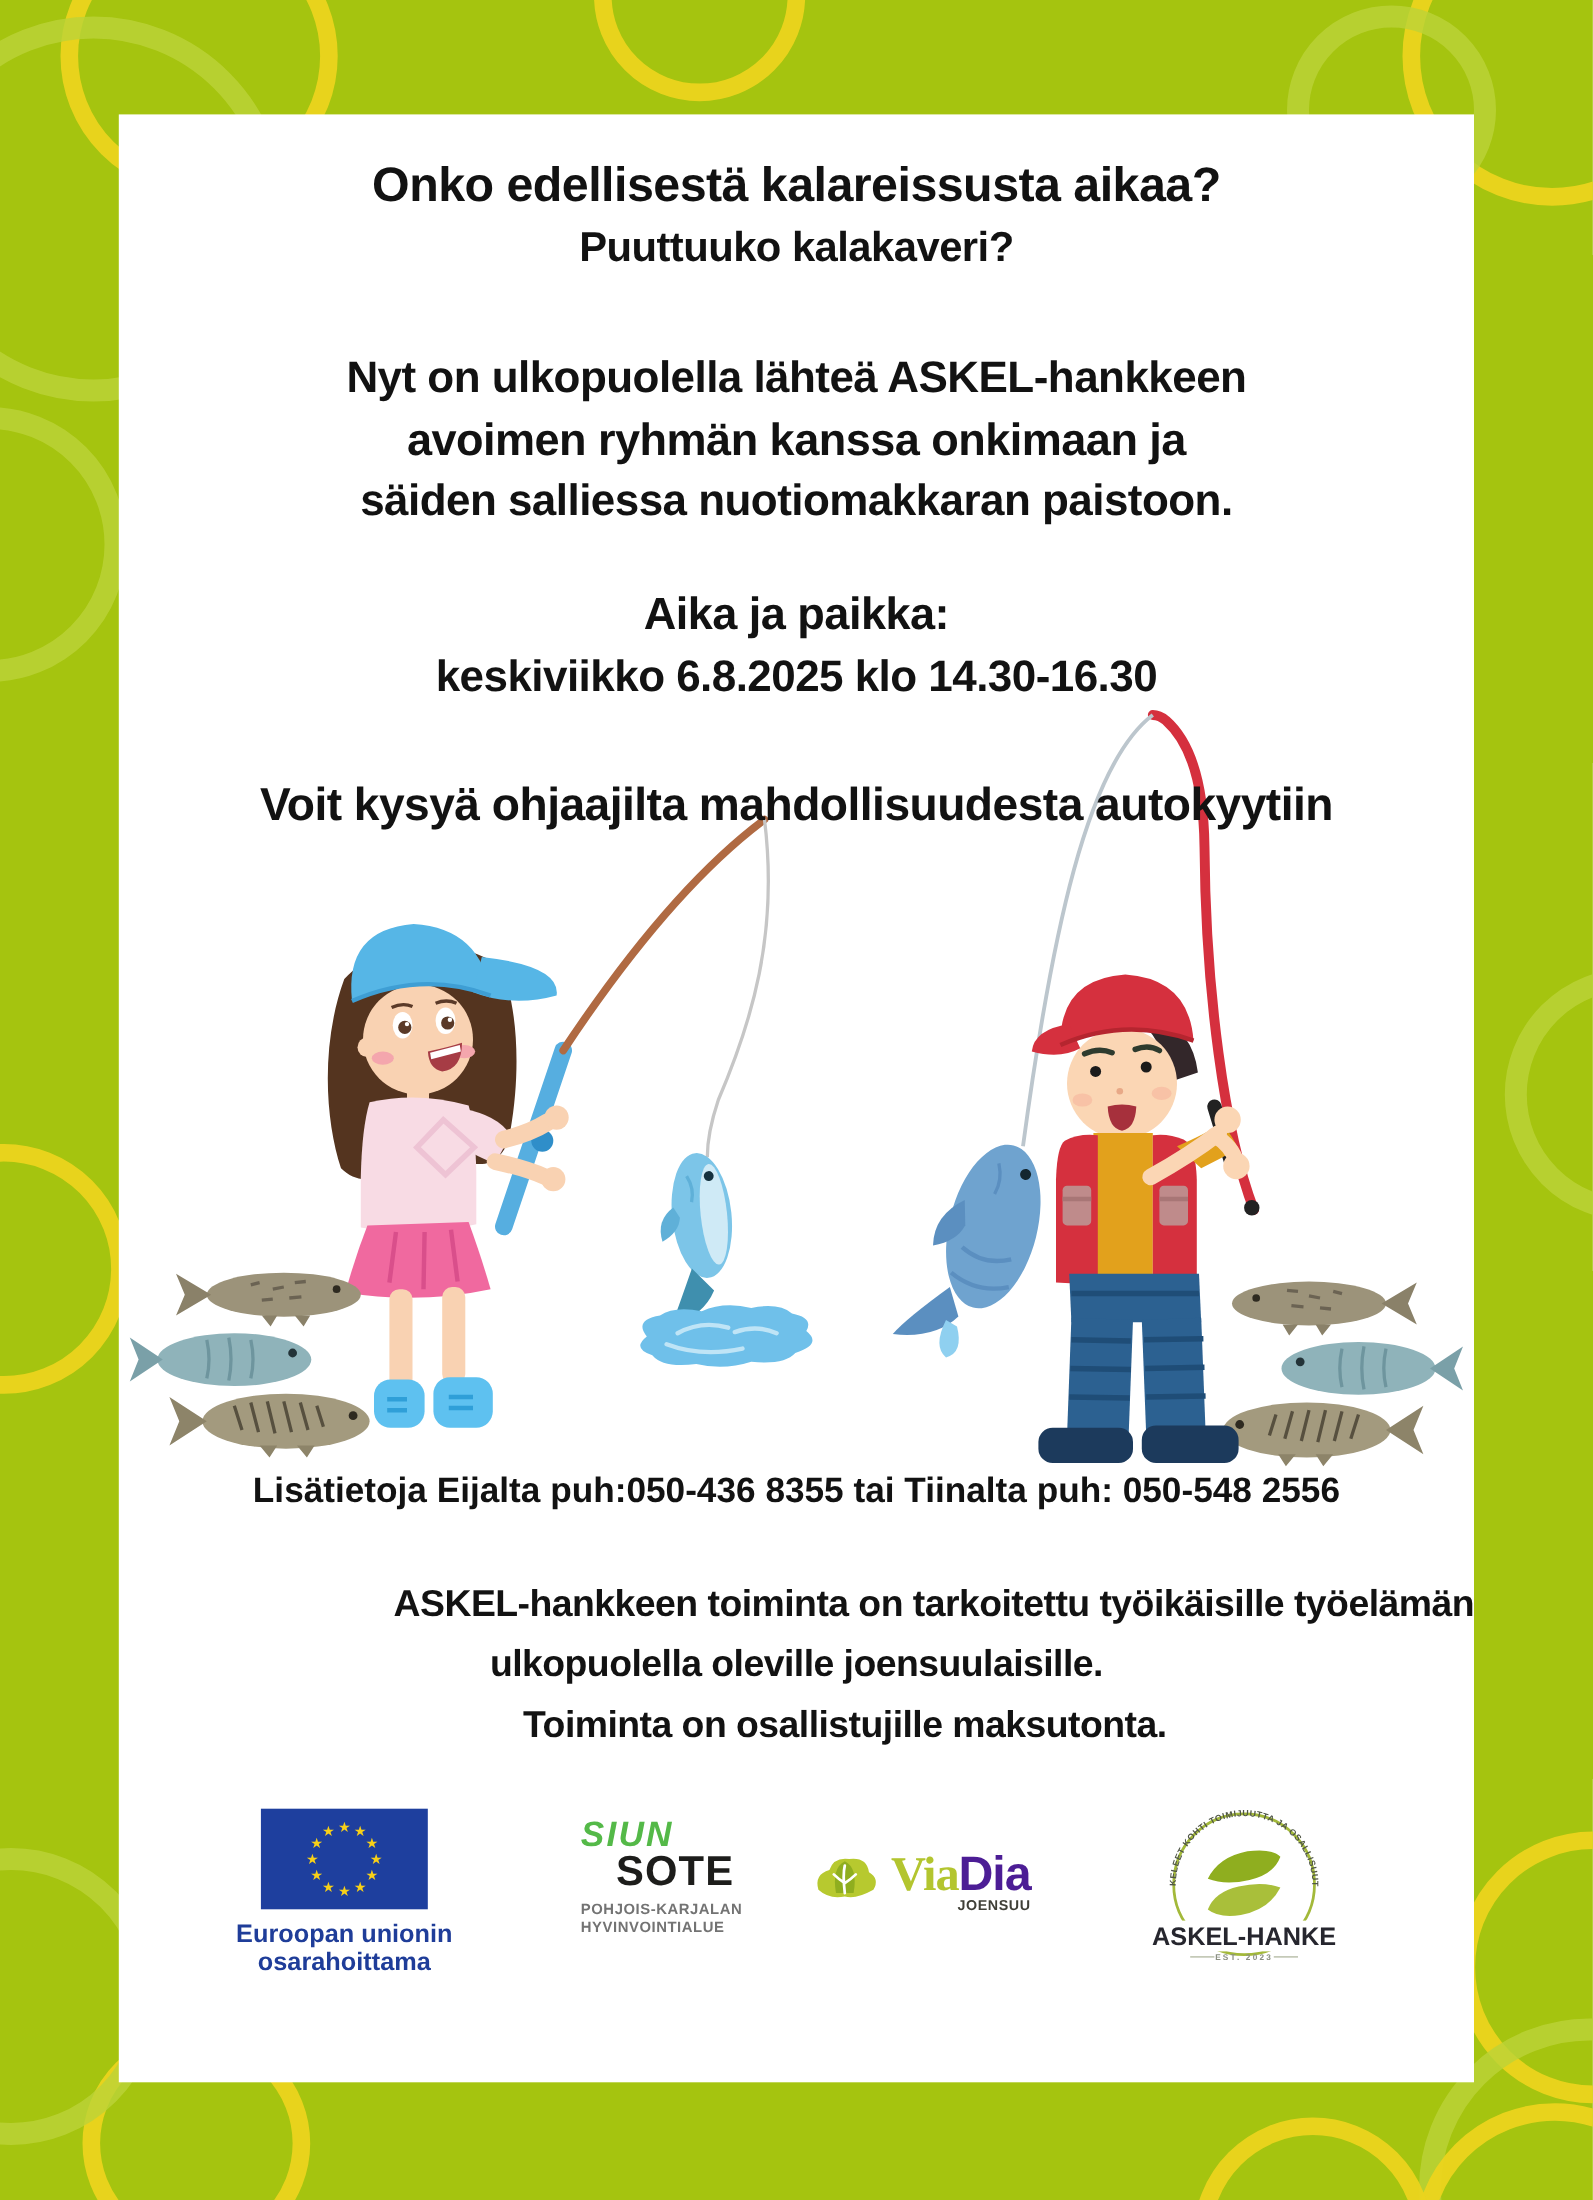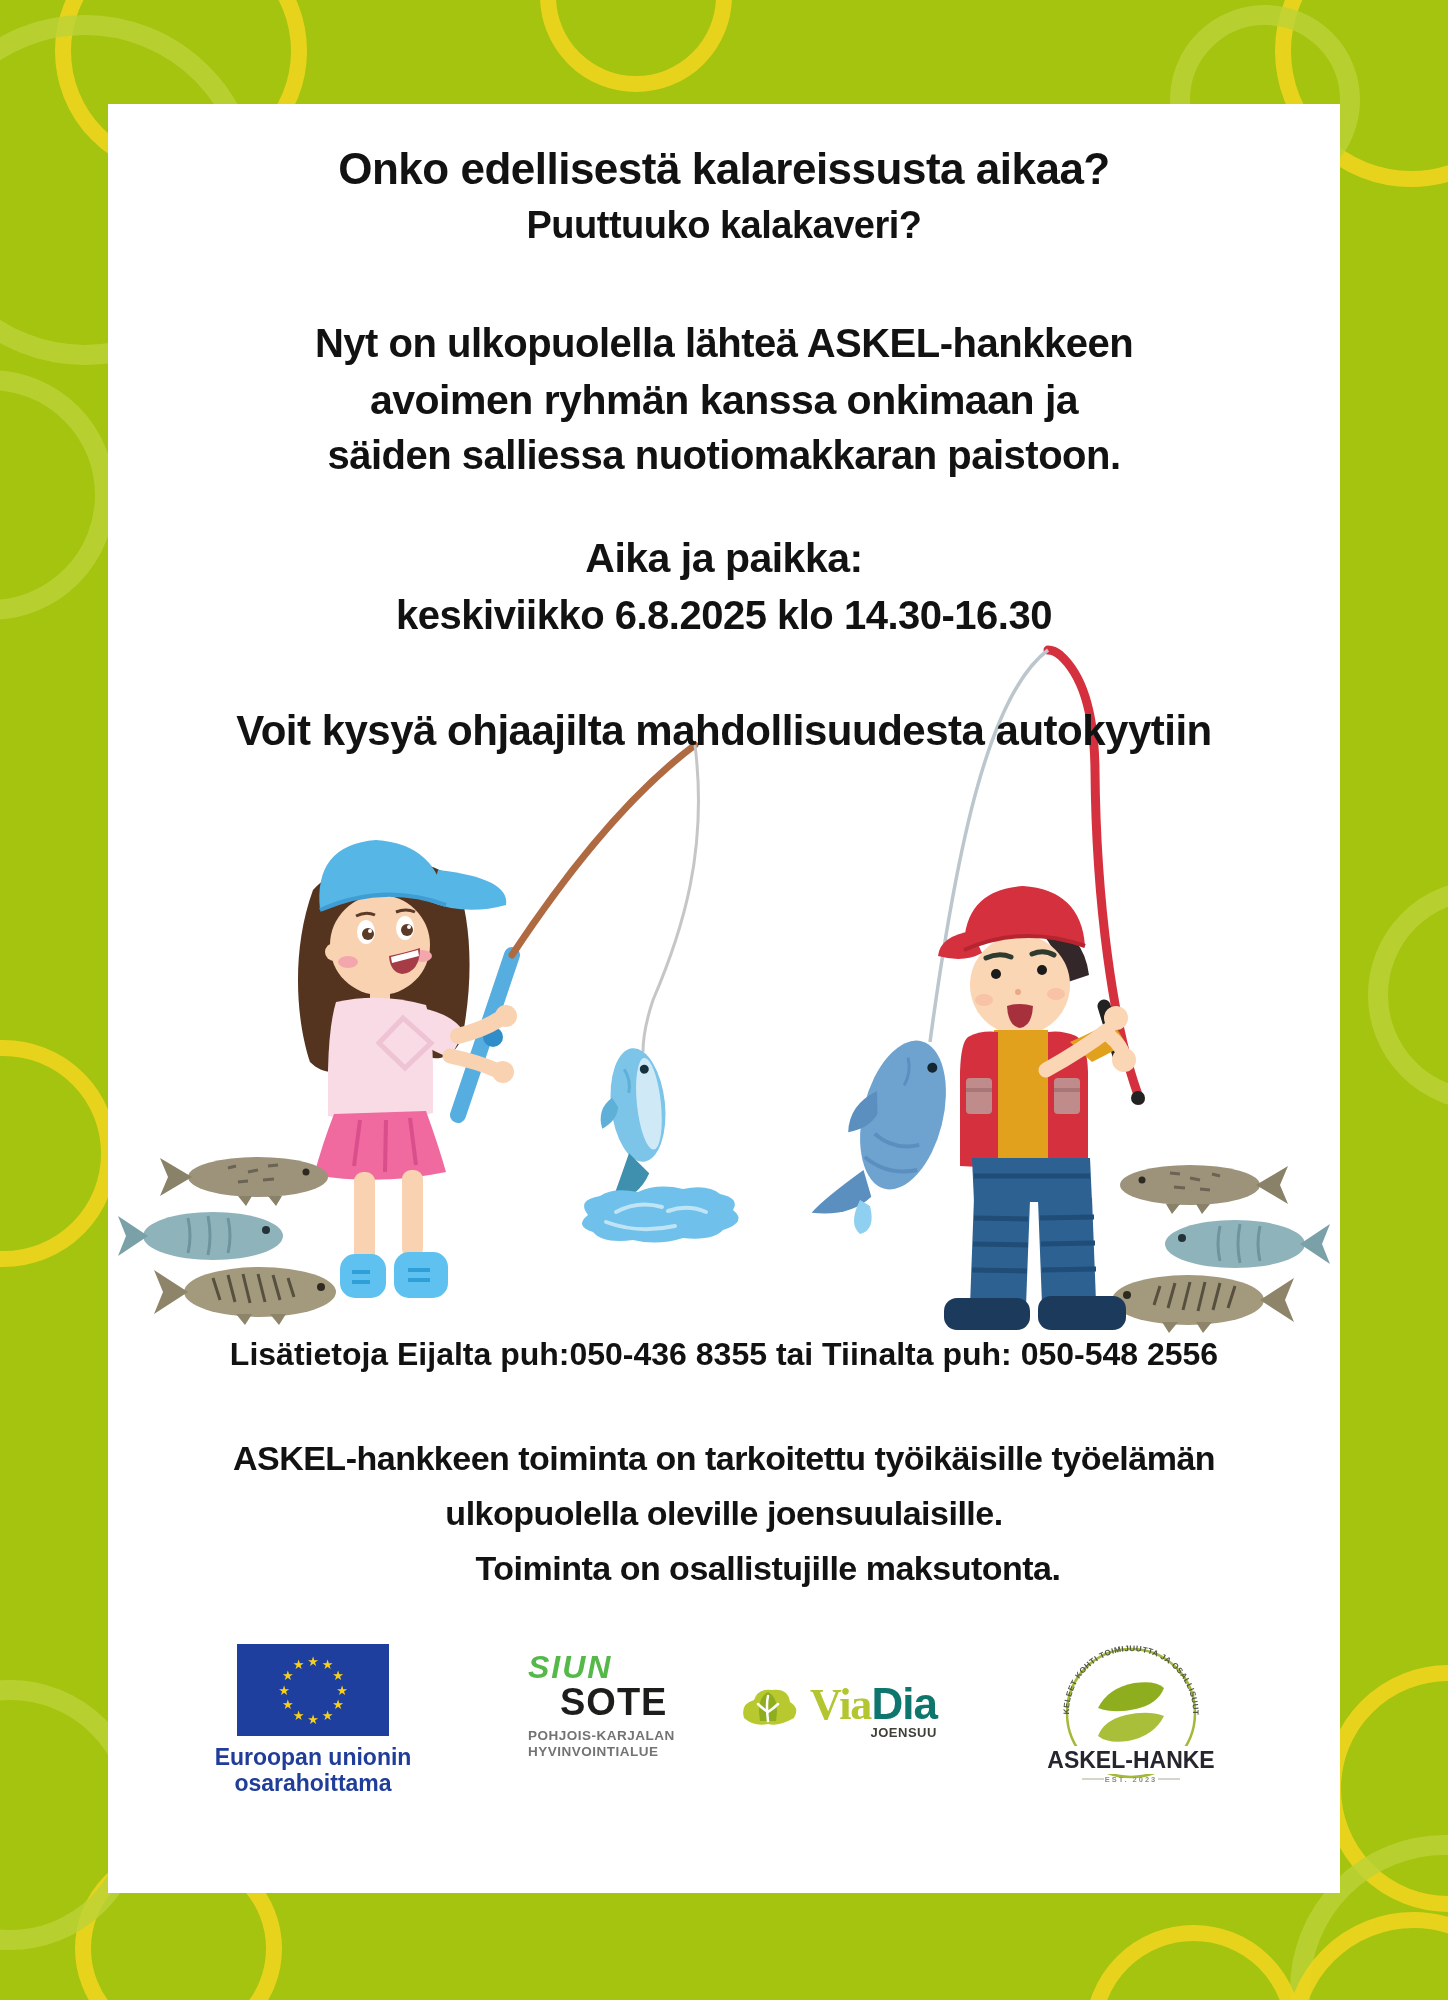--- a/index.html
+++ b/index.html
@@ -23,21 +23,21 @@
   .illu{position:absolute;left:0;top:496px;z-index:2;}
   .logo-row-item{position:absolute;z-index:3;}
   .eu-txt{margin-top:8px;text-align:center;color:#1f3d99;font-weight:700;font-size:23px;line-height:26px;}
   .siun{color:#54b948;font-style:italic;font-weight:700;font-size:32px;line-height:34px;letter-spacing:2px;}
   .sote{color:#1d1d1b;font-weight:900;font-size:38px;line-height:36px;margin-left:32px;letter-spacing:1px;}
   .region{color:#737373;font-weight:700;font-size:13.5px;line-height:16px;margin-top:8px;letter-spacing:.5px;}
   .viadia{display:flex;align-items:flex-start;}
   .viadia-text{margin-left:10px;}
   .viadia-name{font-weight:900;font-size:44px;line-height:44px;letter-spacing:-1px;}
   .viadia-name .p1{color:#b3c52f;font-family:Liberation Serif, serif;}
-  .viadia-name .p2{color:#0f766e;}
+  .viadia-name .p2{color:#4c1d95;}
   .viadia-city{text-align:right;font-weight:800;font-size:13px;color:#3f3f37;letter-spacing:.5px;margin-top:-2px;}
   svg text{font-family:"Liberation Sans",sans-serif;}
 </style>
 </head>
 <body>
 
 <div class="ring y" style="left:55px;top:-75px;width:220px;height:220px;"></div>
 <div class="ring g" style="left:-90px;top:15px;width:310px;height:310px;"></div>
 <div class="ring y" style="left:540px;top:-100px;width:160px;height:160px;"></div>
 <div class="ring y" style="left:1275px;top:-85px;width:240px;height:240px;"></div>
@@ -217,21 +217,21 @@
       <path d="M 930,600 L 984,598 L 988,702 L 934,704 Z" fill="#2c6191"></path>
       <path d="M 866,576 L 982,576 M 866,618 L 920,619 M 932,618 L 986,617 M 865,644 L 920,645 M 933,644 L 987,643 M 864,670 L 919,671 M 934,670 L 988,669" stroke="#1f4d77" stroke-width="5"></path>
 
       <rect x="836" y="698" width="86" height="32" rx="13" fill="#1c3a5c"></rect>
       <rect x="930" y="696" width="88" height="34" rx="13" fill="#1c3a5c"></rect>
     </g>
   </svg>
 
   <div class="t" style="top:1222px;font-size:32px;letter-spacing:0;">Lisätietoja Eijalta puh:050-436 8355 tai Tiinalta puh: 050-548 2556</div>
 
-  <div class="t" style="top:1326px;font-size:34px;">ASKEL-hankkeen toiminta on tarkoitettu työikäisille työelämän</div>
+  <div class="t" style="top:1326px;font-size:34px;text-align:right;">ASKEL-hankkeen toiminta on tarkoitettu työikäisille työelämän</div>
   <div class="t" style="top:1381px;font-size:34px;">ulkopuolella oleville joensuulaisille.</div>
   <div class="t" style="top:1436px;font-size:34px;margin-left:44px;">Toiminta on osallistujille maksutonta.</div>
 
   <div class="logo-row-item" style="left:100px;top:1540px;width:210px;">
     <svg width="152" height="92" viewBox="0 0 152 92" style="display:block;margin:0 auto;">
       <rect width="152" height="92" fill="#1e3f9e"></rect>
       <g fill="#f8d018" font-size="13" text-anchor="middle">
         <text x="76" y="21.5">★</text>
           <text x="90.5" y="25.4">★</text>
           <text x="101.1" y="36">★</text>

